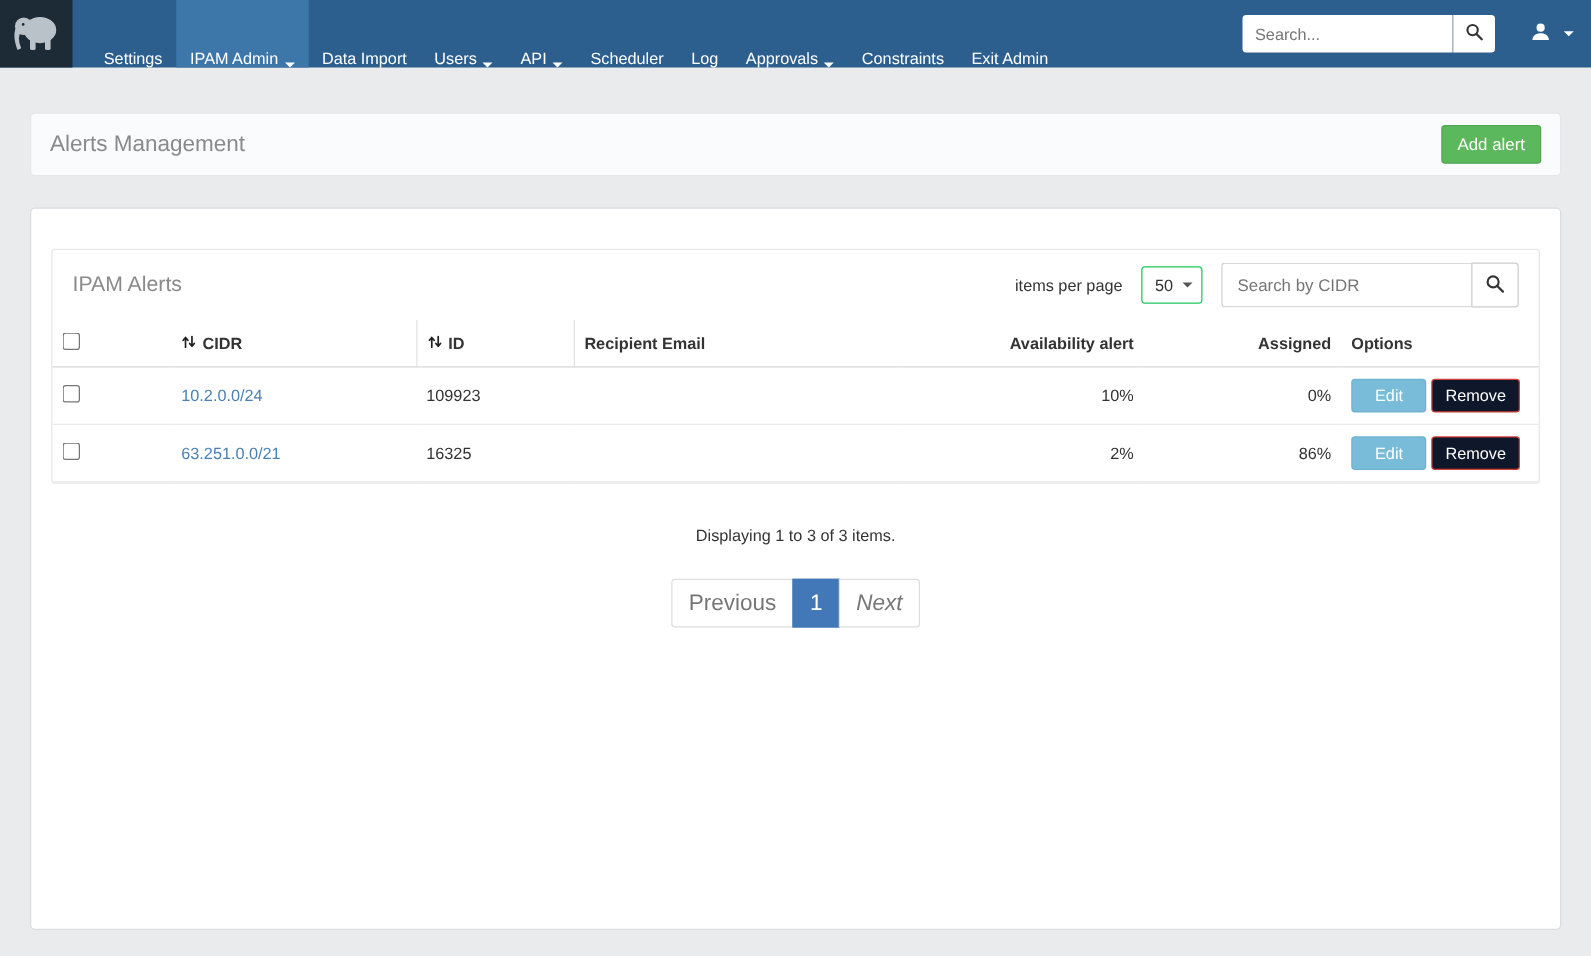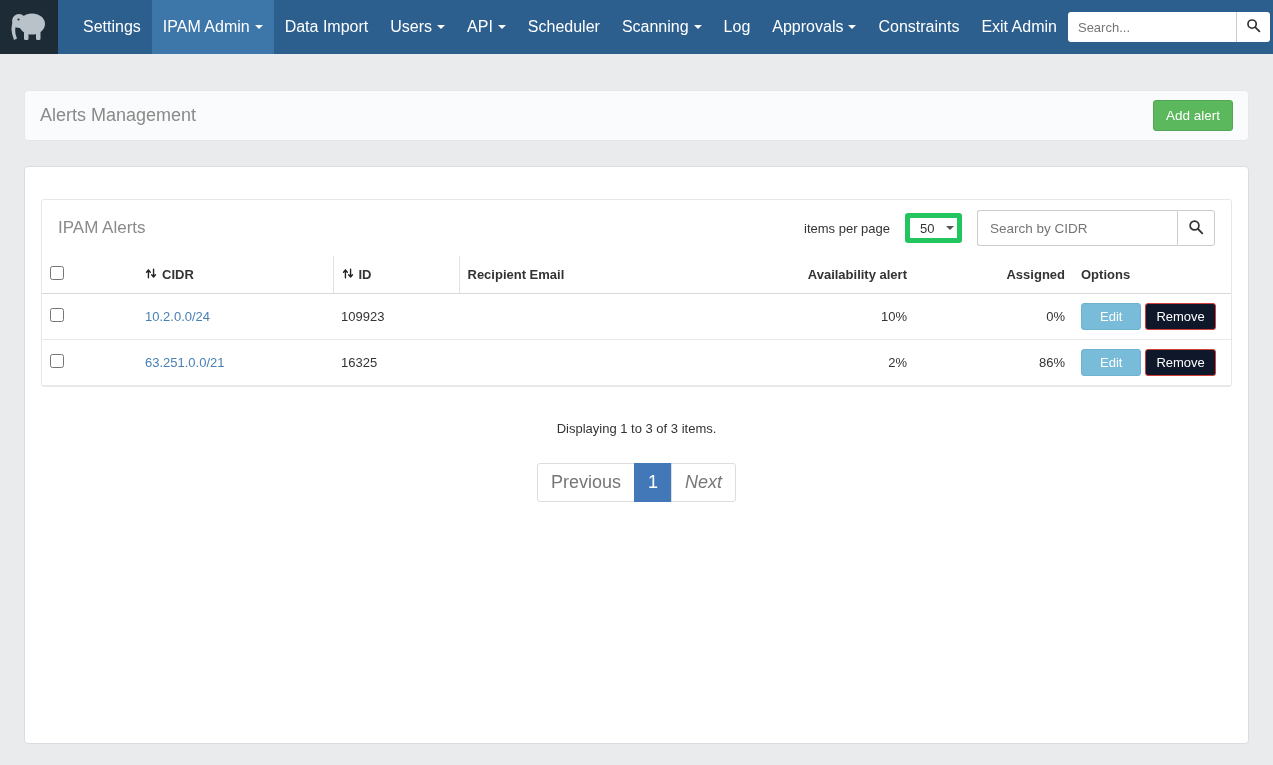--- a/index.html
+++ b/index.html
@@ -28,24 +28,24 @@
     flex: 0 0 auto;
   }
   .nav-items {
     display: flex;
     list-style: none;
     margin-left: 14px;
     align-items: stretch;
   }
   .nav-item {
     display: flex;
-    align-items: center;
+    align-items: flex-end;
     padding: 0 11px;
     color: #fff;
-    font-size: 16px;
+    font-size: 13px;
     cursor: pointer;
     white-space: nowrap;
   }
   .nav-item.active { background: #3d76a9; }
   .caret {
     display: inline-block;
     margin-left: 5px;
     border-left: 4px solid transparent;
     border-right: 4px solid transparent;
     border-top: 4px solid #fff;
@@ -151,21 +151,21 @@
     align-items: center;
     padding: 10px 16px;
   }
   .inner-title { font-size: 17px; font-weight: 400; color: #8a8a8a; }
   .controls { margin-left: auto; display: flex; align-items: center; gap: 15px; }
   .ipp-label { font-size: 13px; color: #333; }
   .select-wrap { position: relative; display: inline-block; }
   .ipp-select {
     appearance: none;
     -webkit-appearance: none;
-    border: 5px solid #22c55e;
+    border: 1px solid #22c55e;
     border-radius: 3px;
     height: 30px;
     padding: 0 22px 0 10px;
     font-size: 13px;
     background: #fff;
     color: #333;
     cursor: pointer;
     outline: none;
   }
   .select-caret {
@@ -295,24 +295,20 @@
     <li class="nav-item">
         <span>Users</span>
         <span class="caret"></span>
       </li>
     <li class="nav-item">
         <span>API</span>
         <span class="caret"></span>
       </li>
     <li class="nav-item">
         <span>Scheduler</span>
-      </li>
-    <li class="nav-item">
-        <span>Scanning</span>
-        <span class="caret"></span>
       </li>
     <li class="nav-item">
         <span>Log</span>
       </li>
     <li class="nav-item">
         <span>Approvals</span>
         <span class="caret"></span>
       </li>
     <li class="nav-item">
         <span>Constraints</span>

